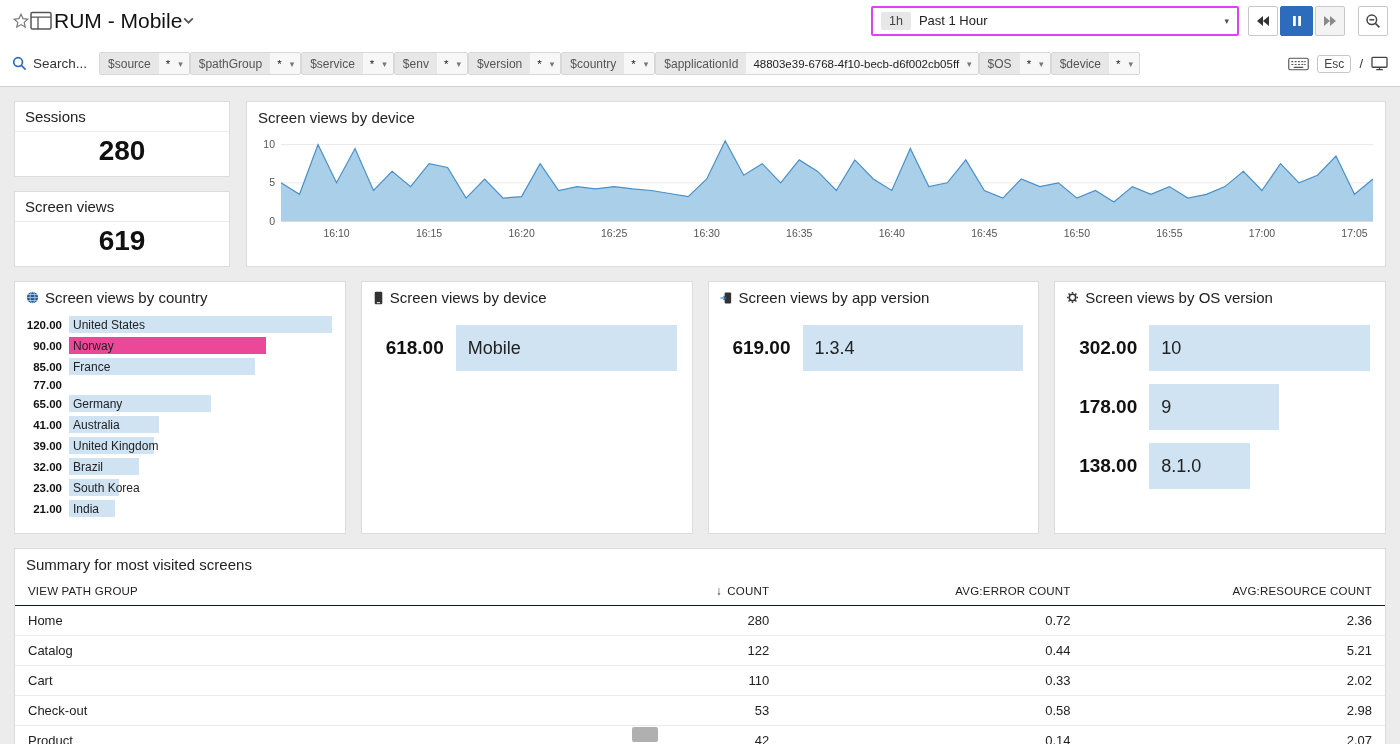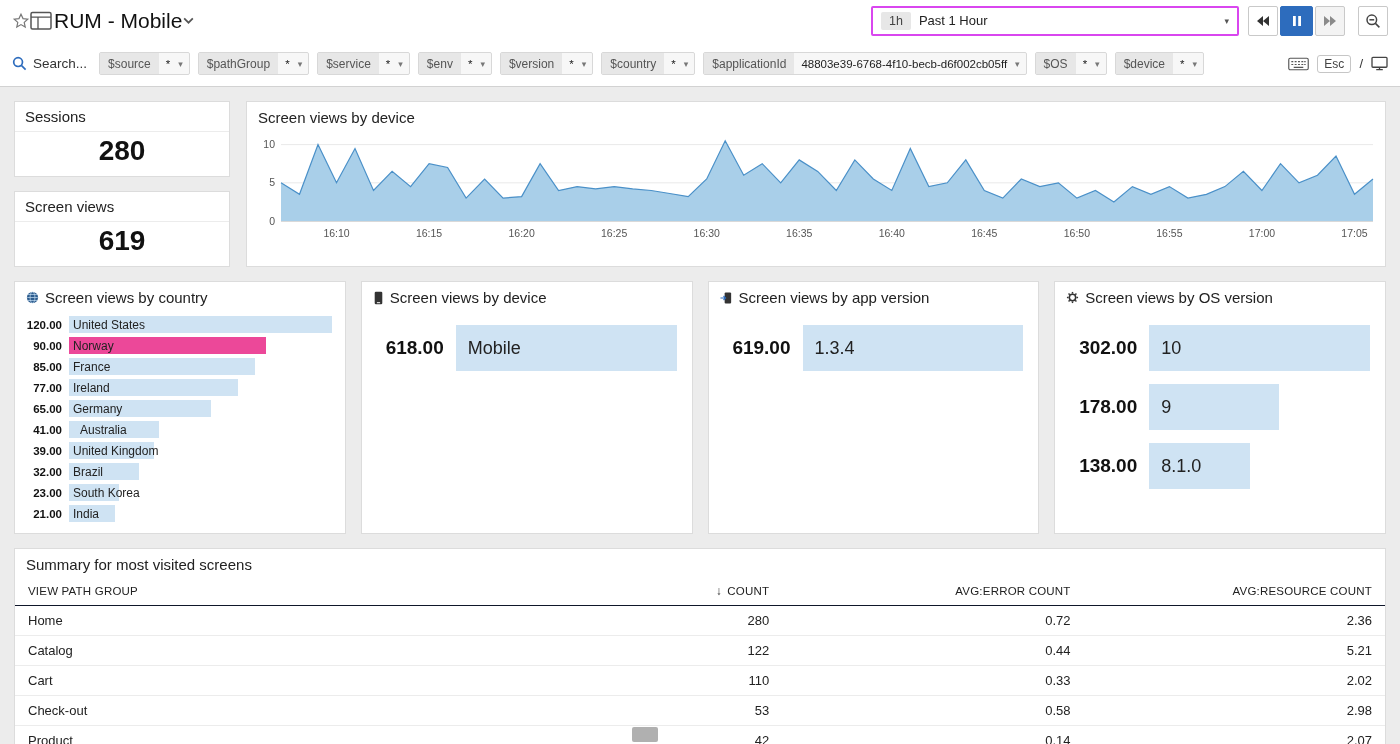--- a/index.html
+++ b/index.html
@@ -18,21 +18,21 @@
   .tp-caret{margin-left:auto;font-size:9px;color:#555}
   .ctrl-group{display:flex;gap:2px}
   .ctrl-btn{width:30px;height:30px;border:1px solid #c9c9c9;border-radius:2px;background:#fff;display:flex;align-items:center;justify-content:center;cursor:pointer}
   .ctrl-btn.pause{background:#2d6cbd;border-color:#2d6cbd;width:33px}
   .ctrl-btn.fwd{background:#f3f3f3}
   .zoom-btn{width:30px;height:30px;border:1px solid #c9c9c9;border-radius:2px;background:#fff;display:flex;align-items:center;justify-content:center;cursor:pointer;margin-left:4px}
 
   
   .filterbar{height:46px;background:#fff;border-bottom:1px solid #d2d2d2;display:flex;align-items:center;padding:0 12px;gap:12px}
   .searchbox{display:flex;align-items:center;gap:6px;font-size:13.5px;color:#333;cursor:text;flex:none}
-  .filter-list{display:flex;align-items:center;gap:8px;flex:1;overflow:hidden}
+  .filter-list{display:flex;align-items:center;flex:1;overflow:hidden}
   .pill{display:flex;align-items:stretch;height:23px;border:1px solid #d8d8d8;border-radius:2px;font-size:12px;cursor:pointer;flex:none;background:#f7f7f7}
   .pill-name{padding:0 8px;color:#555;background:#e7e7e7;display:flex;align-items:center}
   .pill-value{padding:0 7px;color:#222;display:flex;align-items:center;font-size:11.5px}
   .pill-caret{padding:0 6px 0 1px;color:#777;font-size:9px;display:flex;align-items:center}
   .kbd-hints{display:flex;align-items:center;gap:8px;flex:none;font-size:13px;color:#333}
   .esc-box{border:1px solid #c6c6c6;border-radius:3px;padding:1px 6px;font-size:12px;color:#444;background:#fff}
 
   
   .content{padding:14px;display:flex;flex-direction:column;gap:14px}
   .card{background:#fff;border:1px solid #dcdcdc}
@@ -280,38 +280,33 @@
           <div class="tl-row">
             <div class="tl-val">85.00</div>
             <div class="tl-barwrap">
               <div class="tl-bar" style="width: 70.8333%; background: rgb(207, 227, 243);">
                 <span class="tl-label">France</span>
               </div>
             </div>
           </div>
           <div class="tl-row">
             <div class="tl-val">77.00</div>
-            <div class="tl-barwrap">
-              <div class="tl-bar" style="width: 64.1667%; background: rgb(207, 227, 243);">
-                <span class="tl-label">Ireland</span>
-              </div>
-            </div>
           </div>
           <div class="tl-row">
             <div class="tl-val">65.00</div>
             <div class="tl-barwrap">
               <div class="tl-bar" style="width: 54.1667%; background: rgb(207, 227, 243);">
                 <span class="tl-label">Germany</span>
               </div>
             </div>
           </div>
           <div class="tl-row">
             <div class="tl-val">41.00</div>
             <div class="tl-barwrap">
-              <div class="tl-bar" style="width: 34.1667%; background: rgb(207, 227, 243); padding-left: 7px;">
+              <div class="tl-bar" style="width: 34.1667%; background: rgb(207, 227, 243);">
                 <span class="tl-label">Australia</span>
               </div>
             </div>
           </div>
           <div class="tl-row">
             <div class="tl-val">39.00</div>
             <div class="tl-barwrap">
               <div class="tl-bar" style="width: 32.5%; background: rgb(207, 227, 243);">
                 <span class="tl-label">United Kingdom</span>
               </div>

